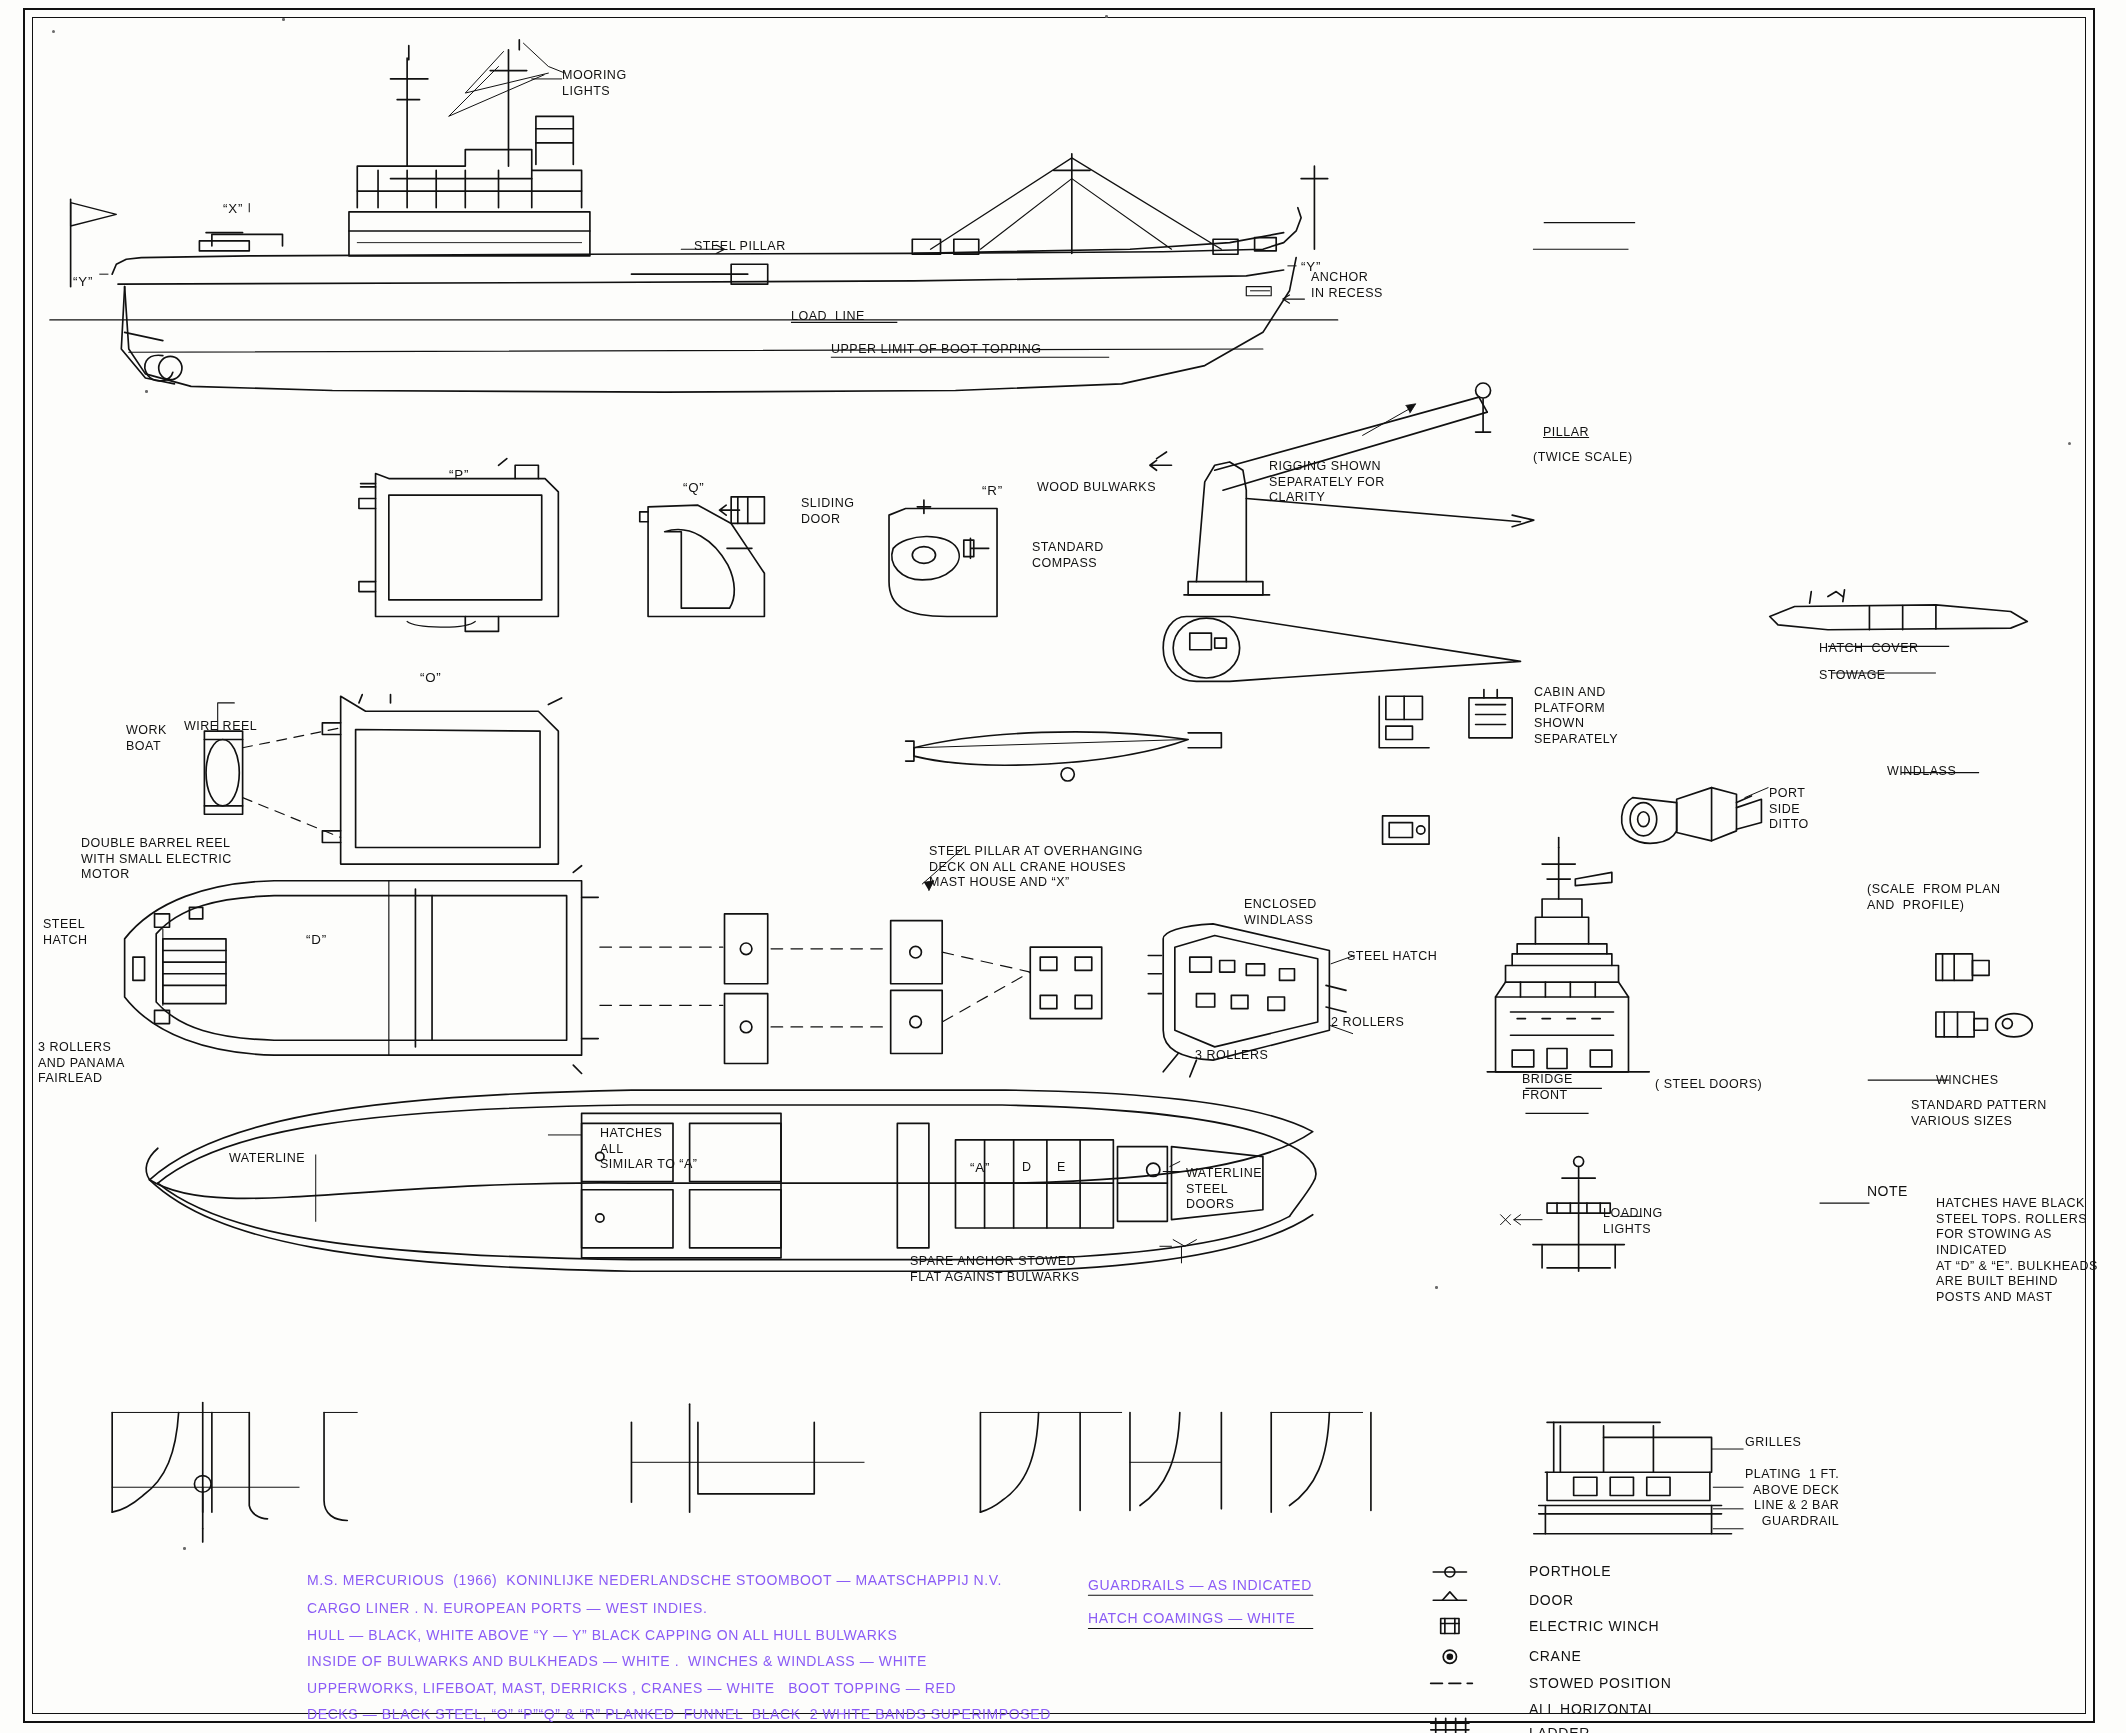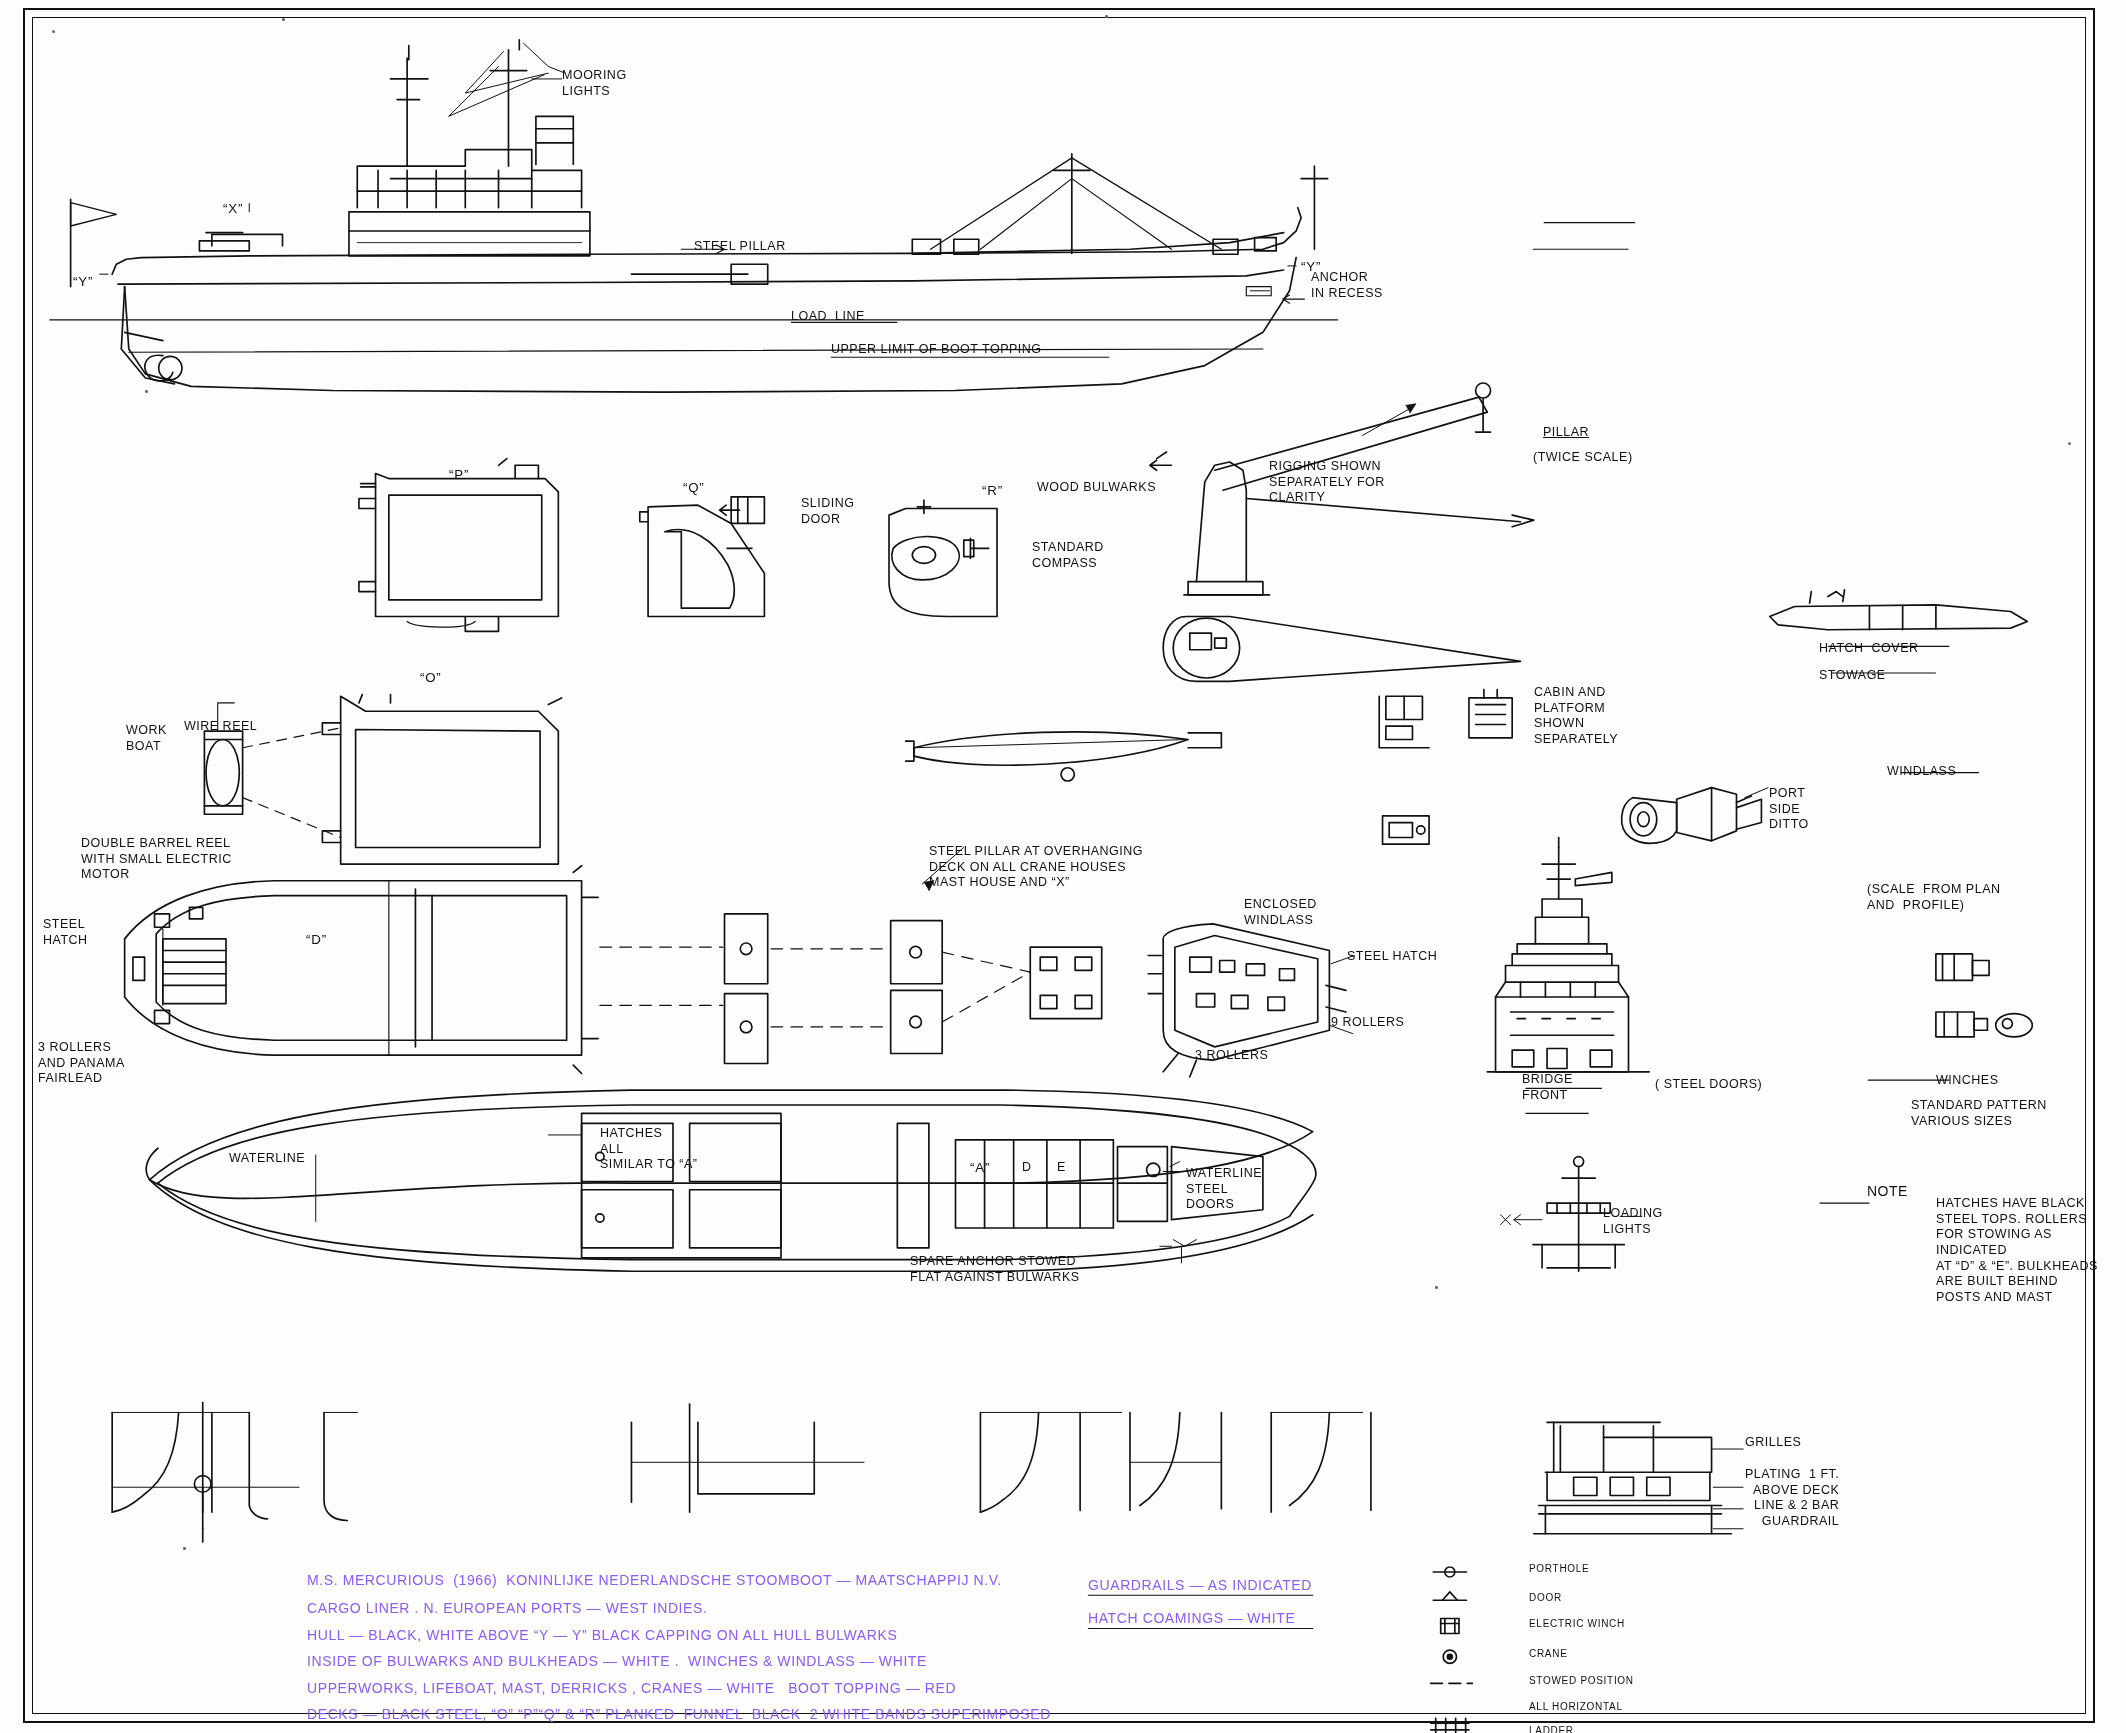--- a/index.html
+++ b/index.html
@@ -47,21 +47,21 @@
     line-height: 1.25;
     color: #111;
     white-space: pre;
     font-family: "Liberation Sans", sans-serif;
   }
   .lbl.big { font-size: 14px; }
   .lbl.u { text-decoration: underline; }
   .quote { font-size: 13.3px; letter-spacing: 0.8px; }
   .legend-row {
     position: absolute;
-    font-size: 10px;
+    font-size: 14px;
     letter-spacing: 0.7px;
     color: #111;
     white-space: pre;
   }
   .title-line {
     position: absolute;
     font-size: 14px;
     letter-spacing: 0.6px;
     color: #8b5cf6;
     white-space: pre;
@@ -519,21 +519,21 @@
 AND PANAMA
 FAIRLEAD</div>
 
   <div class="lbl" style="left:929px; top:844px;">STEEL PILLAR AT OVERHANGING
 DECK ON ALL CRANE HOUSES
 MAST HOUSE AND “X”</div>
 
   <div class="lbl" style="left:1244px; top:897px;">ENCLOSED
 WINDLASS</div>
   <div class="lbl" style="left:1347px; top:949px;">STEEL HATCH</div>
-  <div class="lbl" style="left:1331px; top:1015px;">9 ROLLERS</div>
+  <div class="lbl" style="left:1331px; top:1015px;">2 ROLLERS</div>
   <div class="lbl" style="left:1195px; top:1048px;">3 ROLLERS</div>
 
   <div class="lbl" style="left:1522px; top:1072px;">BRIDGE
 FRONT</div>
   <div class="lbl" style="left:1655px; top:1077px;">( STEEL DOORS)</div>
 
   <div class="lbl" style="left:1936px; top:1073px;">WINCHES</div>
   <div class="lbl" style="left:1911px; top:1098px;">STANDARD PATTERN
 VARIOUS SIZES</div>
 

